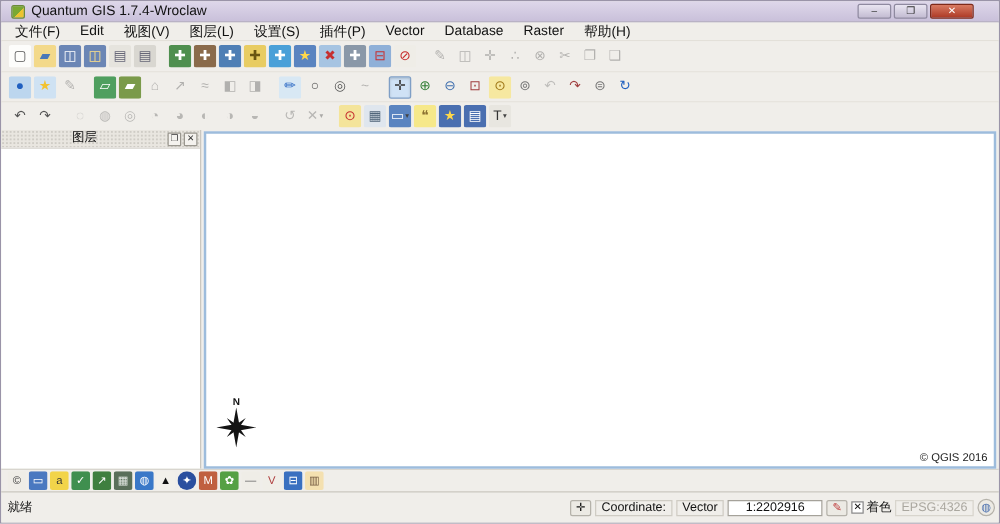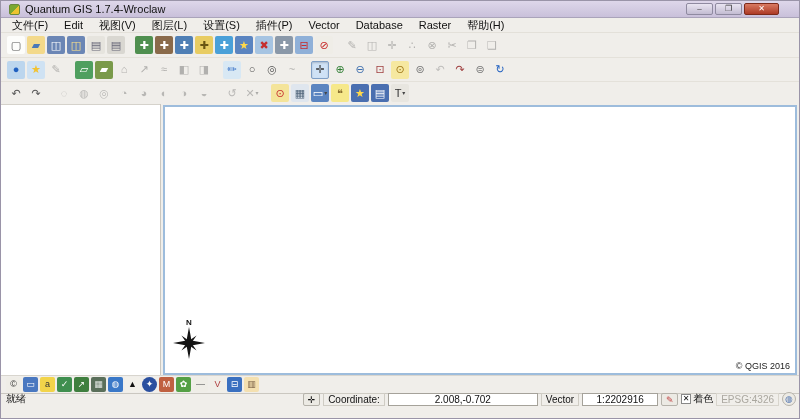--- a/index.html
+++ b/index.html
@@ -55,21 +55,21 @@
   .canvas { flex:1 1 auto; margin:1px 2px 0 2px; background:#fff; border:2px solid #9dbcdc; position:relative; }
   .canvas-copyright { position:absolute; right:5px; bottom:2px; font-size:9px; color:#222; }
   .north-arrow { position:absolute; left:6px; bottom:12px; width:36px; text-align:center; }
   .north-n { font-size:8px; font-weight:bold; line-height:1; margin-bottom:0; color:#111; }
 
   
   .toolbar.bottom { height:18px; flex:0 0 18px; border-top:1px solid #d8d5ce; padding-left:4px; }
   .toolbar.bottom .tbtn { width:15px; height:15px; font-size:9px; }
 
   
-  .statusbar { height:16px; flex:0 0 16px; display:flex; align-items:flex-end; gap:3px; font-size:10px;
+  .statusbar { height:16px; flex:0 0 16px; display:flex; align-items:center; gap:3px; font-size:10px;
     background:#f0eeea; border-top:1px solid #cac7c0; padding:12px 3px; }
   .ready { padding-left:2px; white-space:nowrap; }
   .spacer { flex:1; }
   .sbtn { width:17px; height:13px; display:inline-flex; align-items:center; justify-content:center;
     border:1px solid #b5b2aa; background:#eceae4; font-size:9px; border-radius:2px; flex:0 0 auto; }
   .sbtn.crs { border-radius:50%; width:14px; height:14px; color:#4a6fae; }
   .slabel { border:1px solid #cfccc4; background:#f0eeea; padding:0 4px; height:13px;
     display:inline-flex; align-items:center; white-space:nowrap; }
   .sfield { height:13px; border:1px solid #a5a29a; background:#fff; text-align:center; font-size:10px;
     font-family:"Liberation Sans","DejaVu Sans",sans-serif; padding:0; color:#111; }
@@ -349,20 +349,25 @@
         <span class="glyph" style="color: rgb(255, 255, 255);">▤</span>
       </span>
       <span class="tbtn" style="background: rgb(232, 230, 224);">
         <span class="glyph" style="color: rgb(51, 51, 51);">T</span>
         <span class="dd">▾</span>
       </span>
     </div>
 
   <div class="main">
     <div class="layers-panel">
+      <div class="panel-header">
+        <span class="panel-title">图层</span>
+        <span class="panel-btn">❐</span>
+        <span class="panel-btn">✕</span>
+      </div>
       <div class="panel-body"></div>
     </div>
 
     <div class="canvas">
       <div class="north-arrow">
         <div class="north-n">N</div>
         <svg width="32" height="32" viewBox="0 0 30 30">
           <polygon points="15,0 17.3,12.7 30,15 17.3,17.3 15,30 12.7,17.3 0,15 12.7,12.7" fill="#141414"></polygon>
           <polygon points="22.1,7.9 17.2,15 22.1,22.1 15,17.2 7.9,22.1 12.8,15 7.9,7.9 15,12.8" fill="#141414"></polygon>
           <circle cx="15" cy="15" r="2.6" fill="#141414"></circle>
@@ -418,21 +423,20 @@
       <span class="tbtn" style="background: rgb(244, 224, 176);">
         <span class="glyph" style="color: rgb(122, 96, 69);">▥</span>
       </span>
     </div>
 
   <div class="statusbar">
     <span class="ready">就绪</span>
     <span class="spacer"></span>
     <span class="sbtn">✛</span>
     <span class="slabel">Coordinate:</span>
-    <input class="sfield coord" value="2.008,-0.702" style="">
     <span class="slabel">Vector</span>
     <input class="sfield scale" value="1:2202916" style="">
     <span class="sbtn brush">✎</span>
     <span class="cbwrap">
       <span class="cbx">✕</span>
       <span class="cblabel">着色</span>
     </span>
     <span class="epsg">EPSG:4326</span>
     <span class="sbtn crs">◍</span>
   </div>

